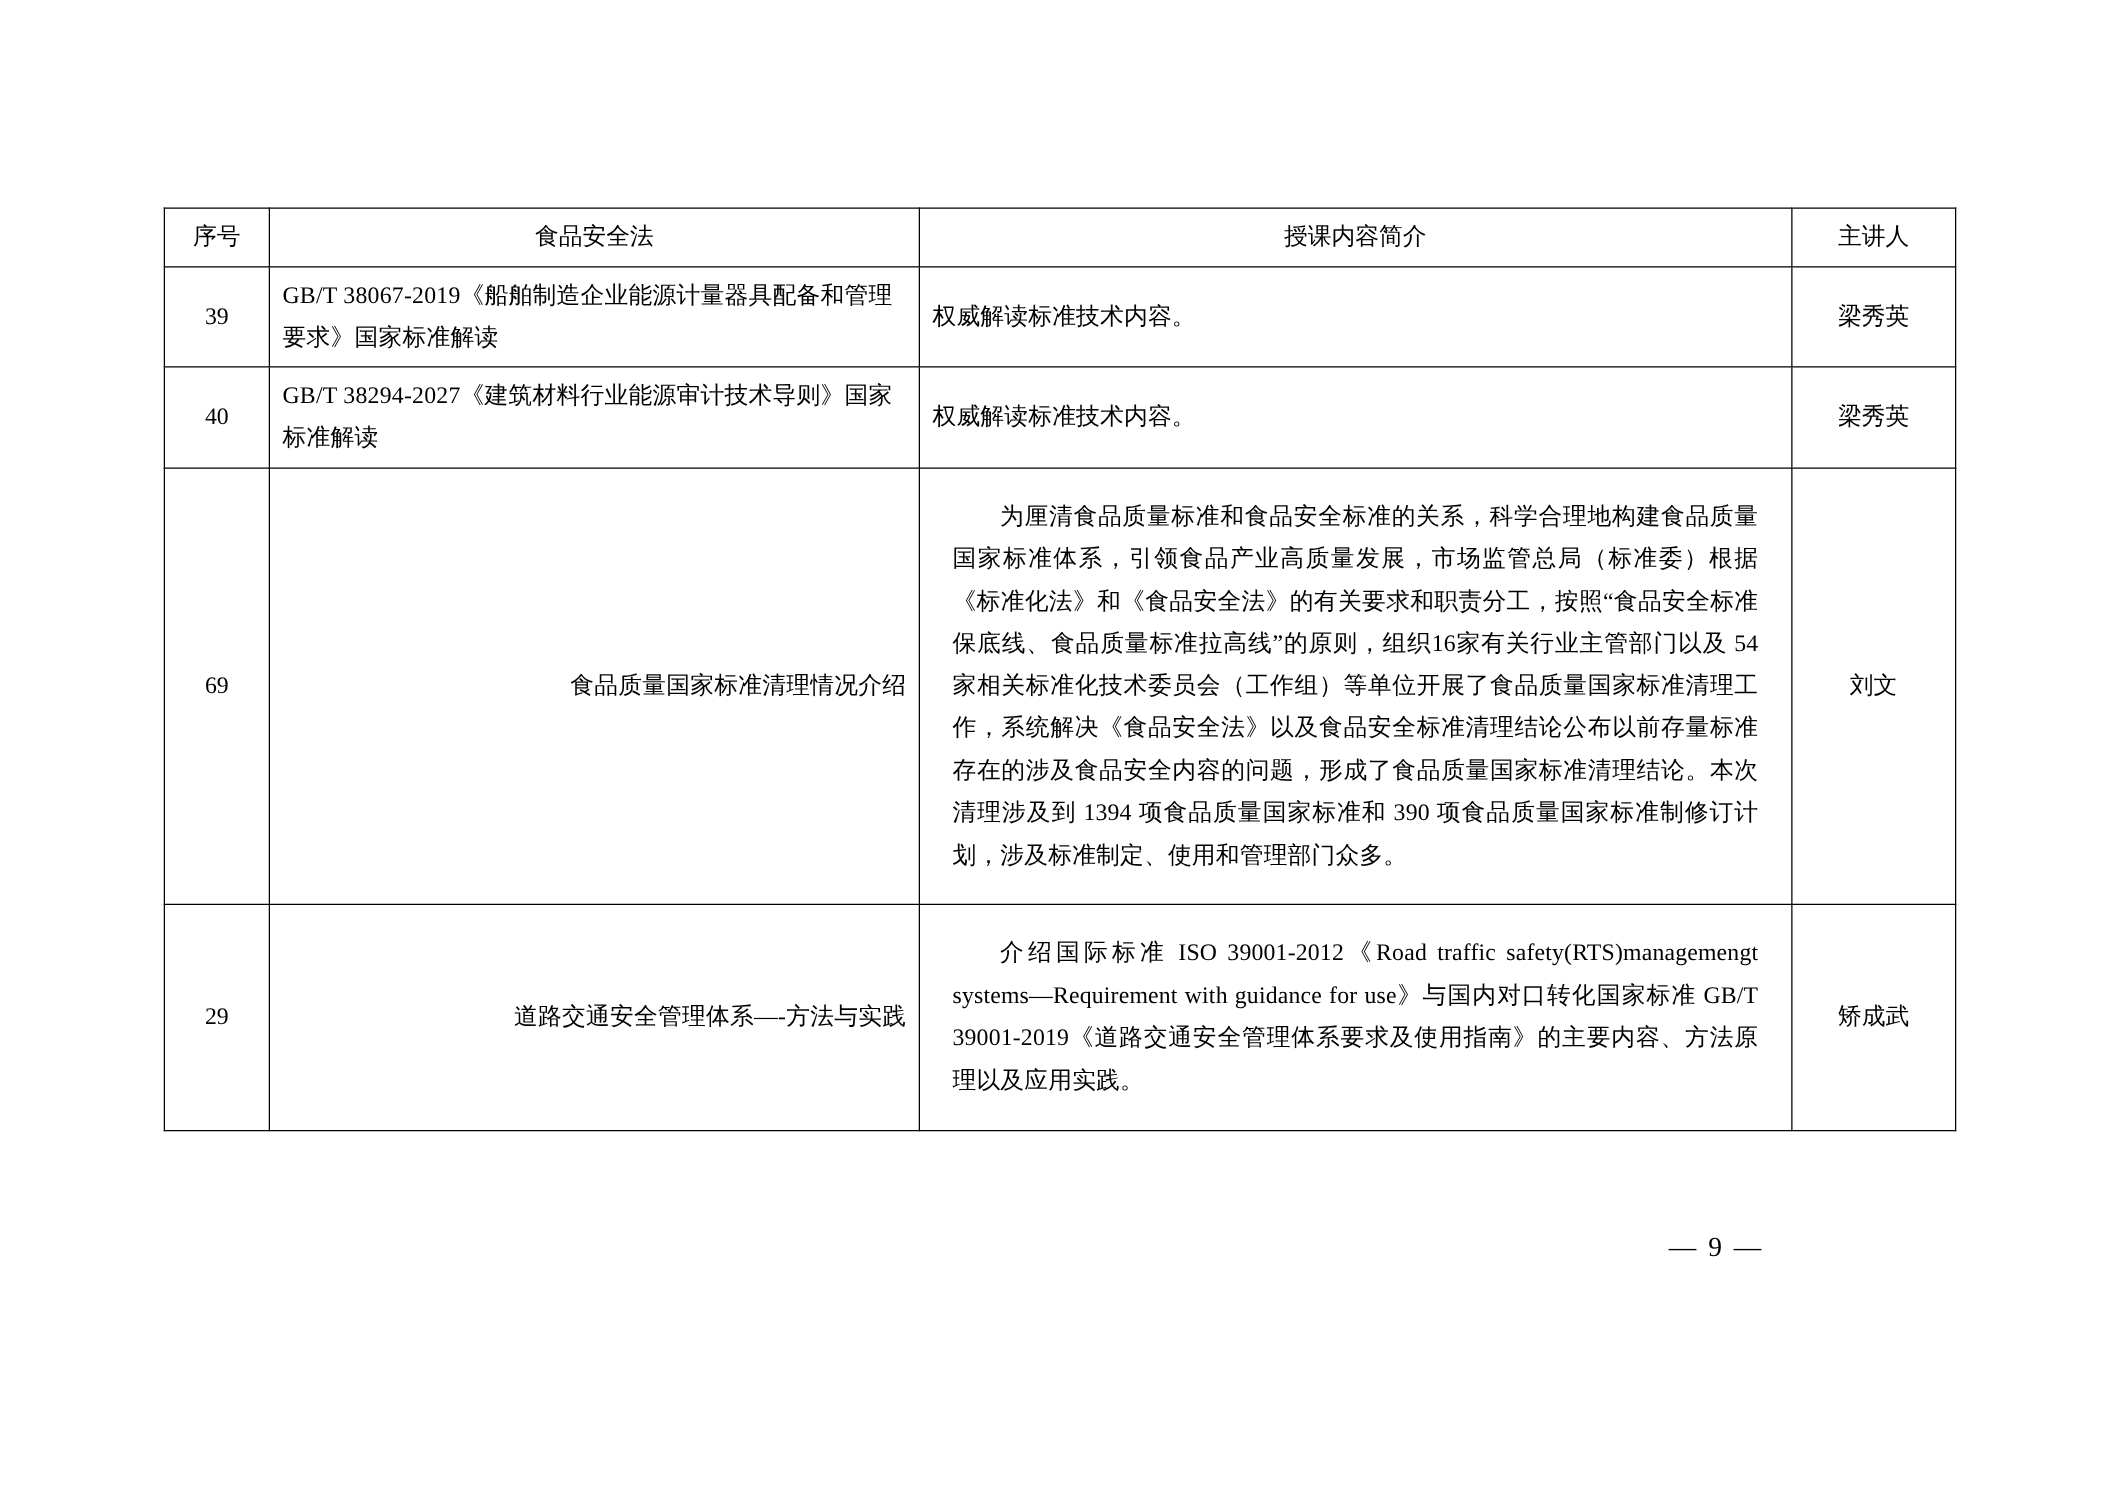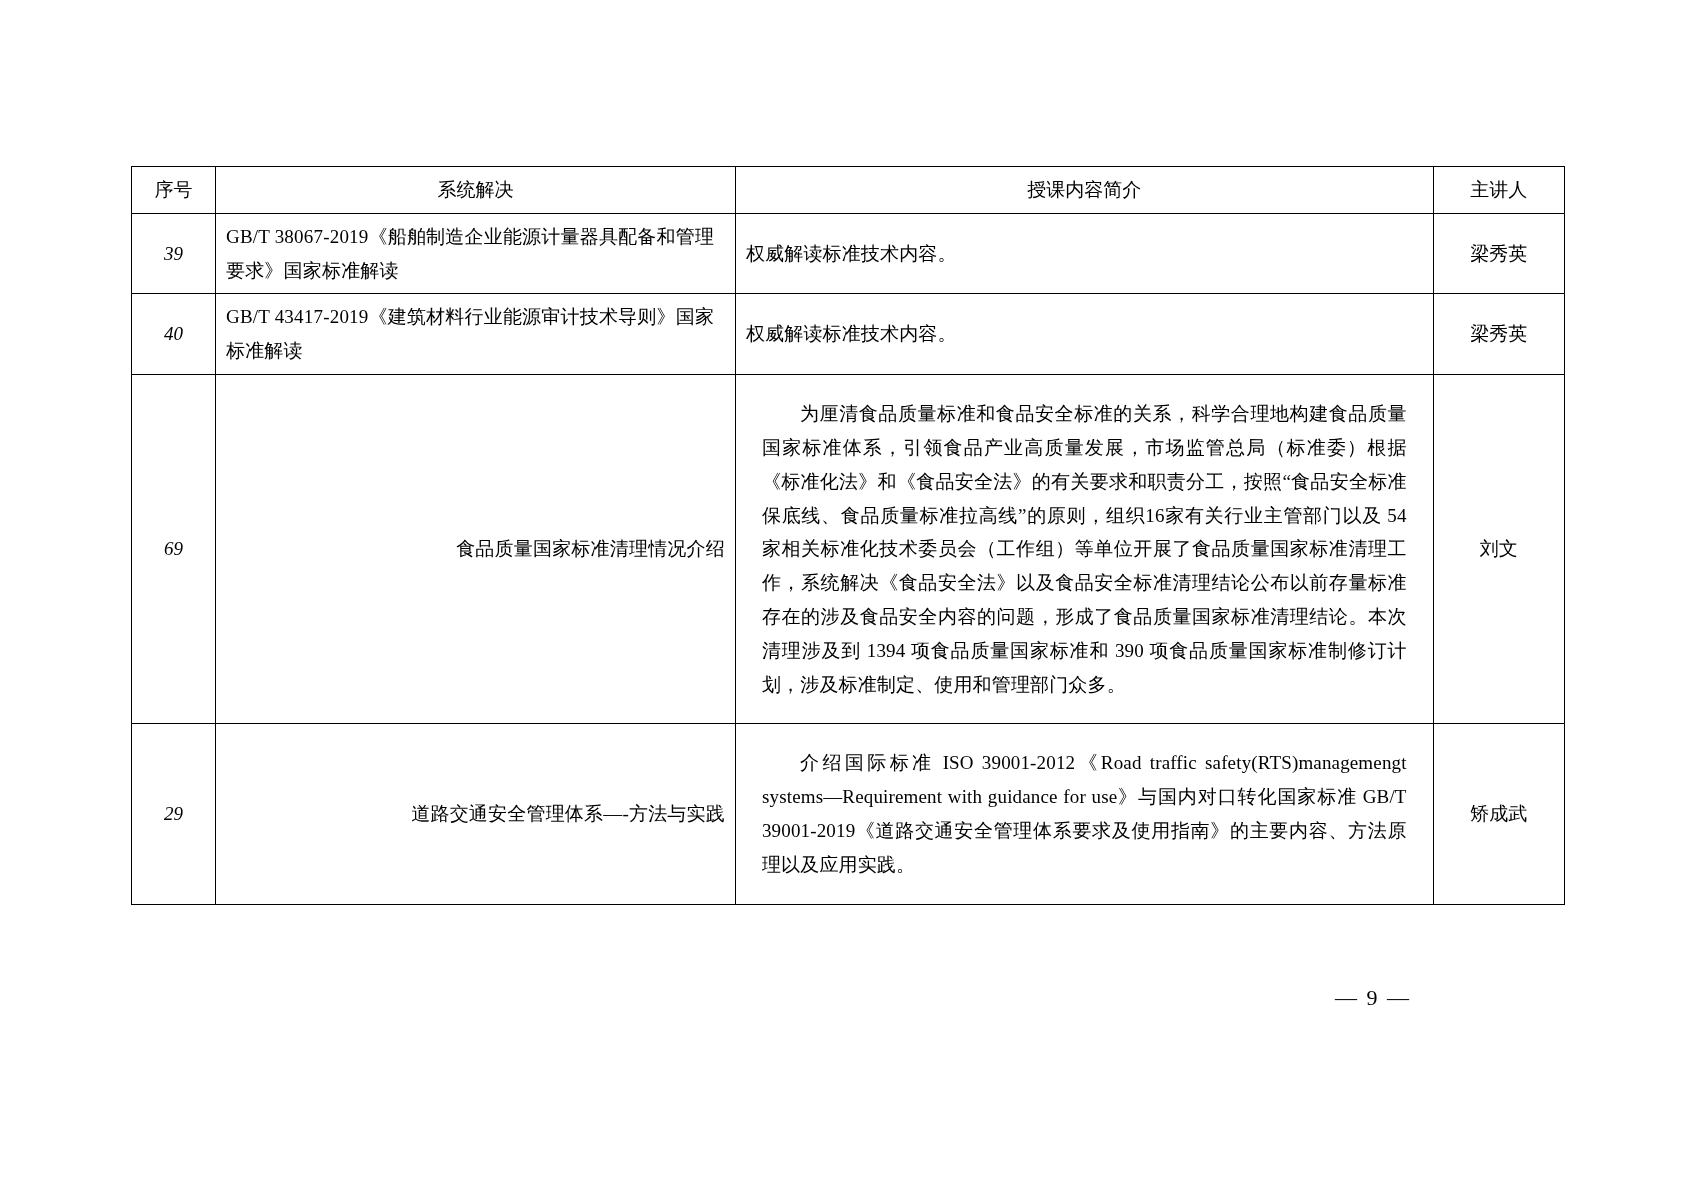--- a/index.html
+++ b/index.html
@@ -48,21 +48,20 @@
 
   thead td {
     text-align: center;
     font-size: 19.5px;
     padding-top: 9px;
     padding-bottom: 9px;
   }
   td.num {
     text-align: center;
     font-size: 19px;
-    font-style: italic;
   }
   td.host {
     text-align: center;
     font-size: 19px;
   }
   td.name {
     text-align: left;
     letter-spacing: 0.2px;
     margin-top: 36px;
   }
@@ -103,37 +102,37 @@
     <table class="course-table">
       <colgroup>
         <col class="c-no">
         <col class="c-name">
         <col class="c-desc">
         <col class="c-host">
       </colgroup>
       <thead>
         <tr>
           <td>序号</td>
-          <td>系统解决</td>
+          <td>食品安全法</td>
           <td>授课内容简介</td>
           <td>主讲人</td>
         </tr>
       </thead>
       <tbody>
 
         <tr>
           <td class="num tall-pad">39</td>
           <td class="name tall-pad">GB/T 38067-2019《船舶制造企业能源计量器具配备和管理要求》国家标准解读</td>
           <td class="desc noindent tall-pad">权威解读标准技术内容。</td>
           <td class="host tall-pad">梁秀英</td>
         </tr>
 
         <tr>
           <td class="num tall-pad">40</td>
-          <td class="name tall-pad">GB/T 43417-2019《建筑材料行业能源审计技术导则》国家标准解读</td>
+          <td class="name tall-pad">GB/T 38294-2027《建筑材料行业能源审计技术导则》国家标准解读</td>
           <td class="desc noindent tall-pad">权威解读标准技术内容。</td>
           <td class="host tall-pad">梁秀英</td>
         </tr>
 
 
         <tr>
           <td class="num">69</td>
           <td class="name centered">食品质量国家标准清理情况介绍</td>
           <td class="desc indent">
               <p>为厘清食品质量标准和食品安全标准的关系，科学合理地构建食品质量国家标准体系，引领食品产业高质量发展，市场监管总局（标准委）根据《标准化法》和《食品安全法》的有关要求和职责分工，按照“食品安全标准保底线、食品质量标准拉高线”的原则，组织16家有关行业主管部门以及 54 家相关标准化技术委员会（工作组）等单位开展了食品质量国家标准清理工作，系统解决《食品安全法》以及食品安全标准清理结论公布以前存量标准存在的涉及食品安全内容的问题，形成了食品质量国家标准清理结论。本次清理涉及到 1394 项食品质量国家标准和 390 项食品质量国家标准制修订计划，涉及标准制定、使用和管理部门众多。</p>

